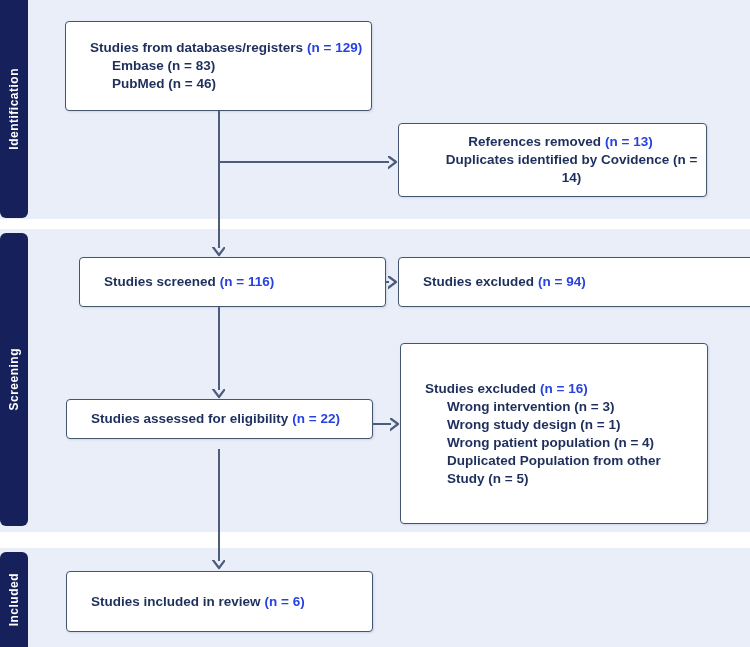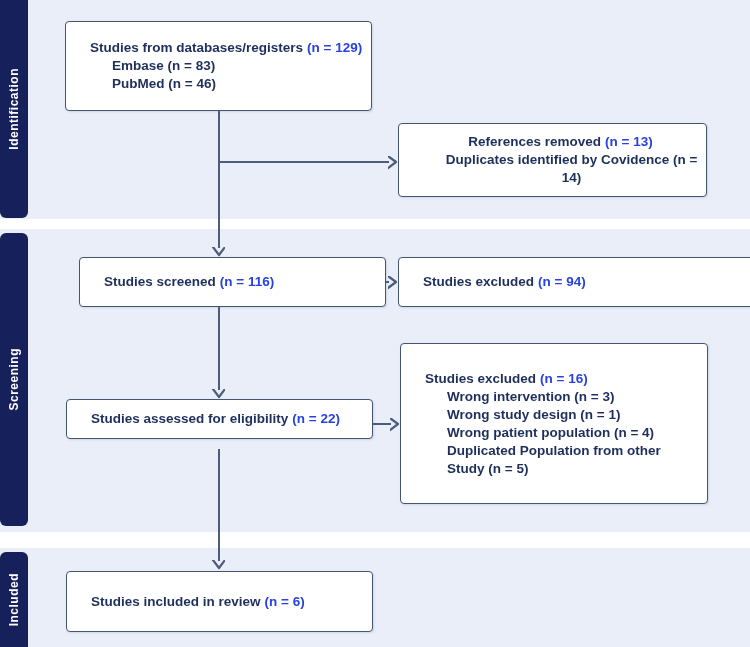--- a/index.html
+++ b/index.html
@@ -58,21 +58,21 @@
     box-shadow:1px 1px 2px rgba(90,110,160,0.18);
   }
   .flowbox .title{font-weight:bold;}
   .flowbox .count{font-weight:bold;color:var(--accent);margin-left:4px;}
   .flowbox .item{padding-left:22px;font-weight:bold;}
   .box-a{left:65px;top:21px;width:307px;height:90px;}
   .box-b{left:398px;top:123px;width:309px;height:74px;text-align:center;}
   .box-c{left:66px;top:257px;width:307px;height:50px;margin-left:13px;}
   .box-d{left:398px;top:257px;width:372px;height:50px;}
   .box-e{left:66px;top:399px;width:307px;height:40px;}
-  .box-f{left:400px;top:343px;width:308px;height:161px;}
+  .box-f{left:400px;top:343px;width:308px;height:181px;}
   .box-g{left:66px;top:571px;width:307px;height:61px;}
   .arrows{
     position:absolute;left:0;top:0;width:750px;height:647px;
     pointer-events:none;
   }
 </style>
 </head>
 <body>
 
 <div class="canvas">

